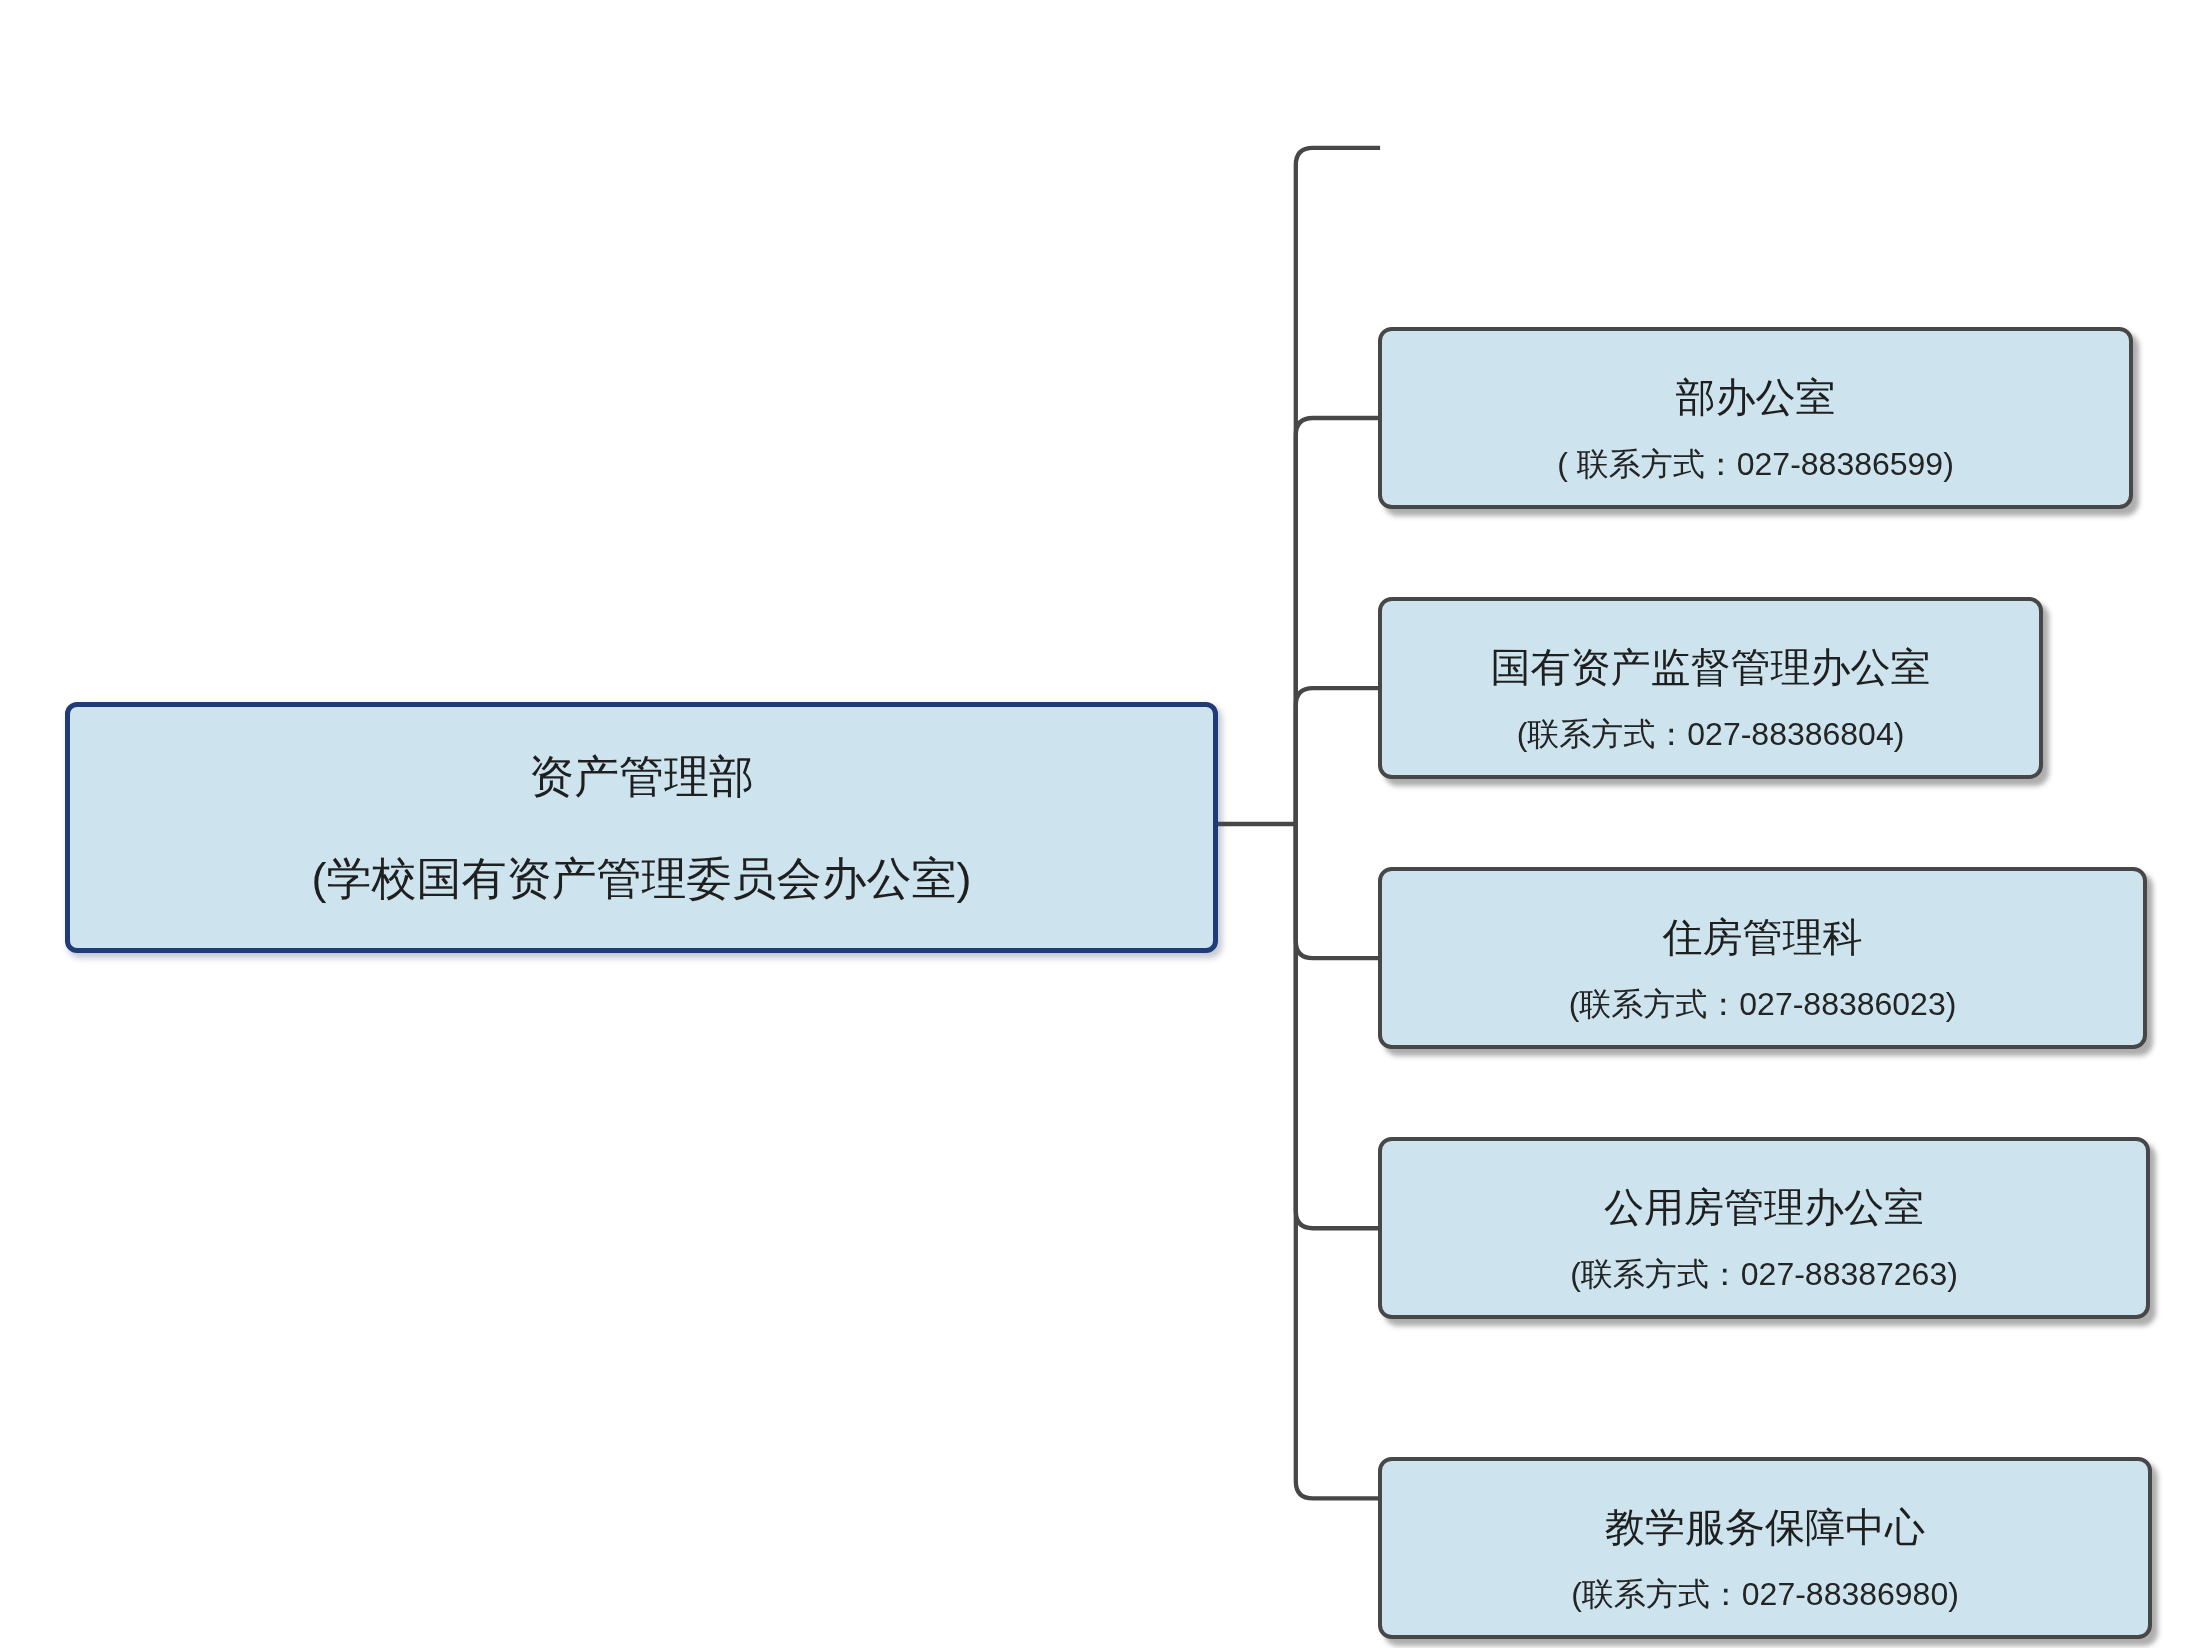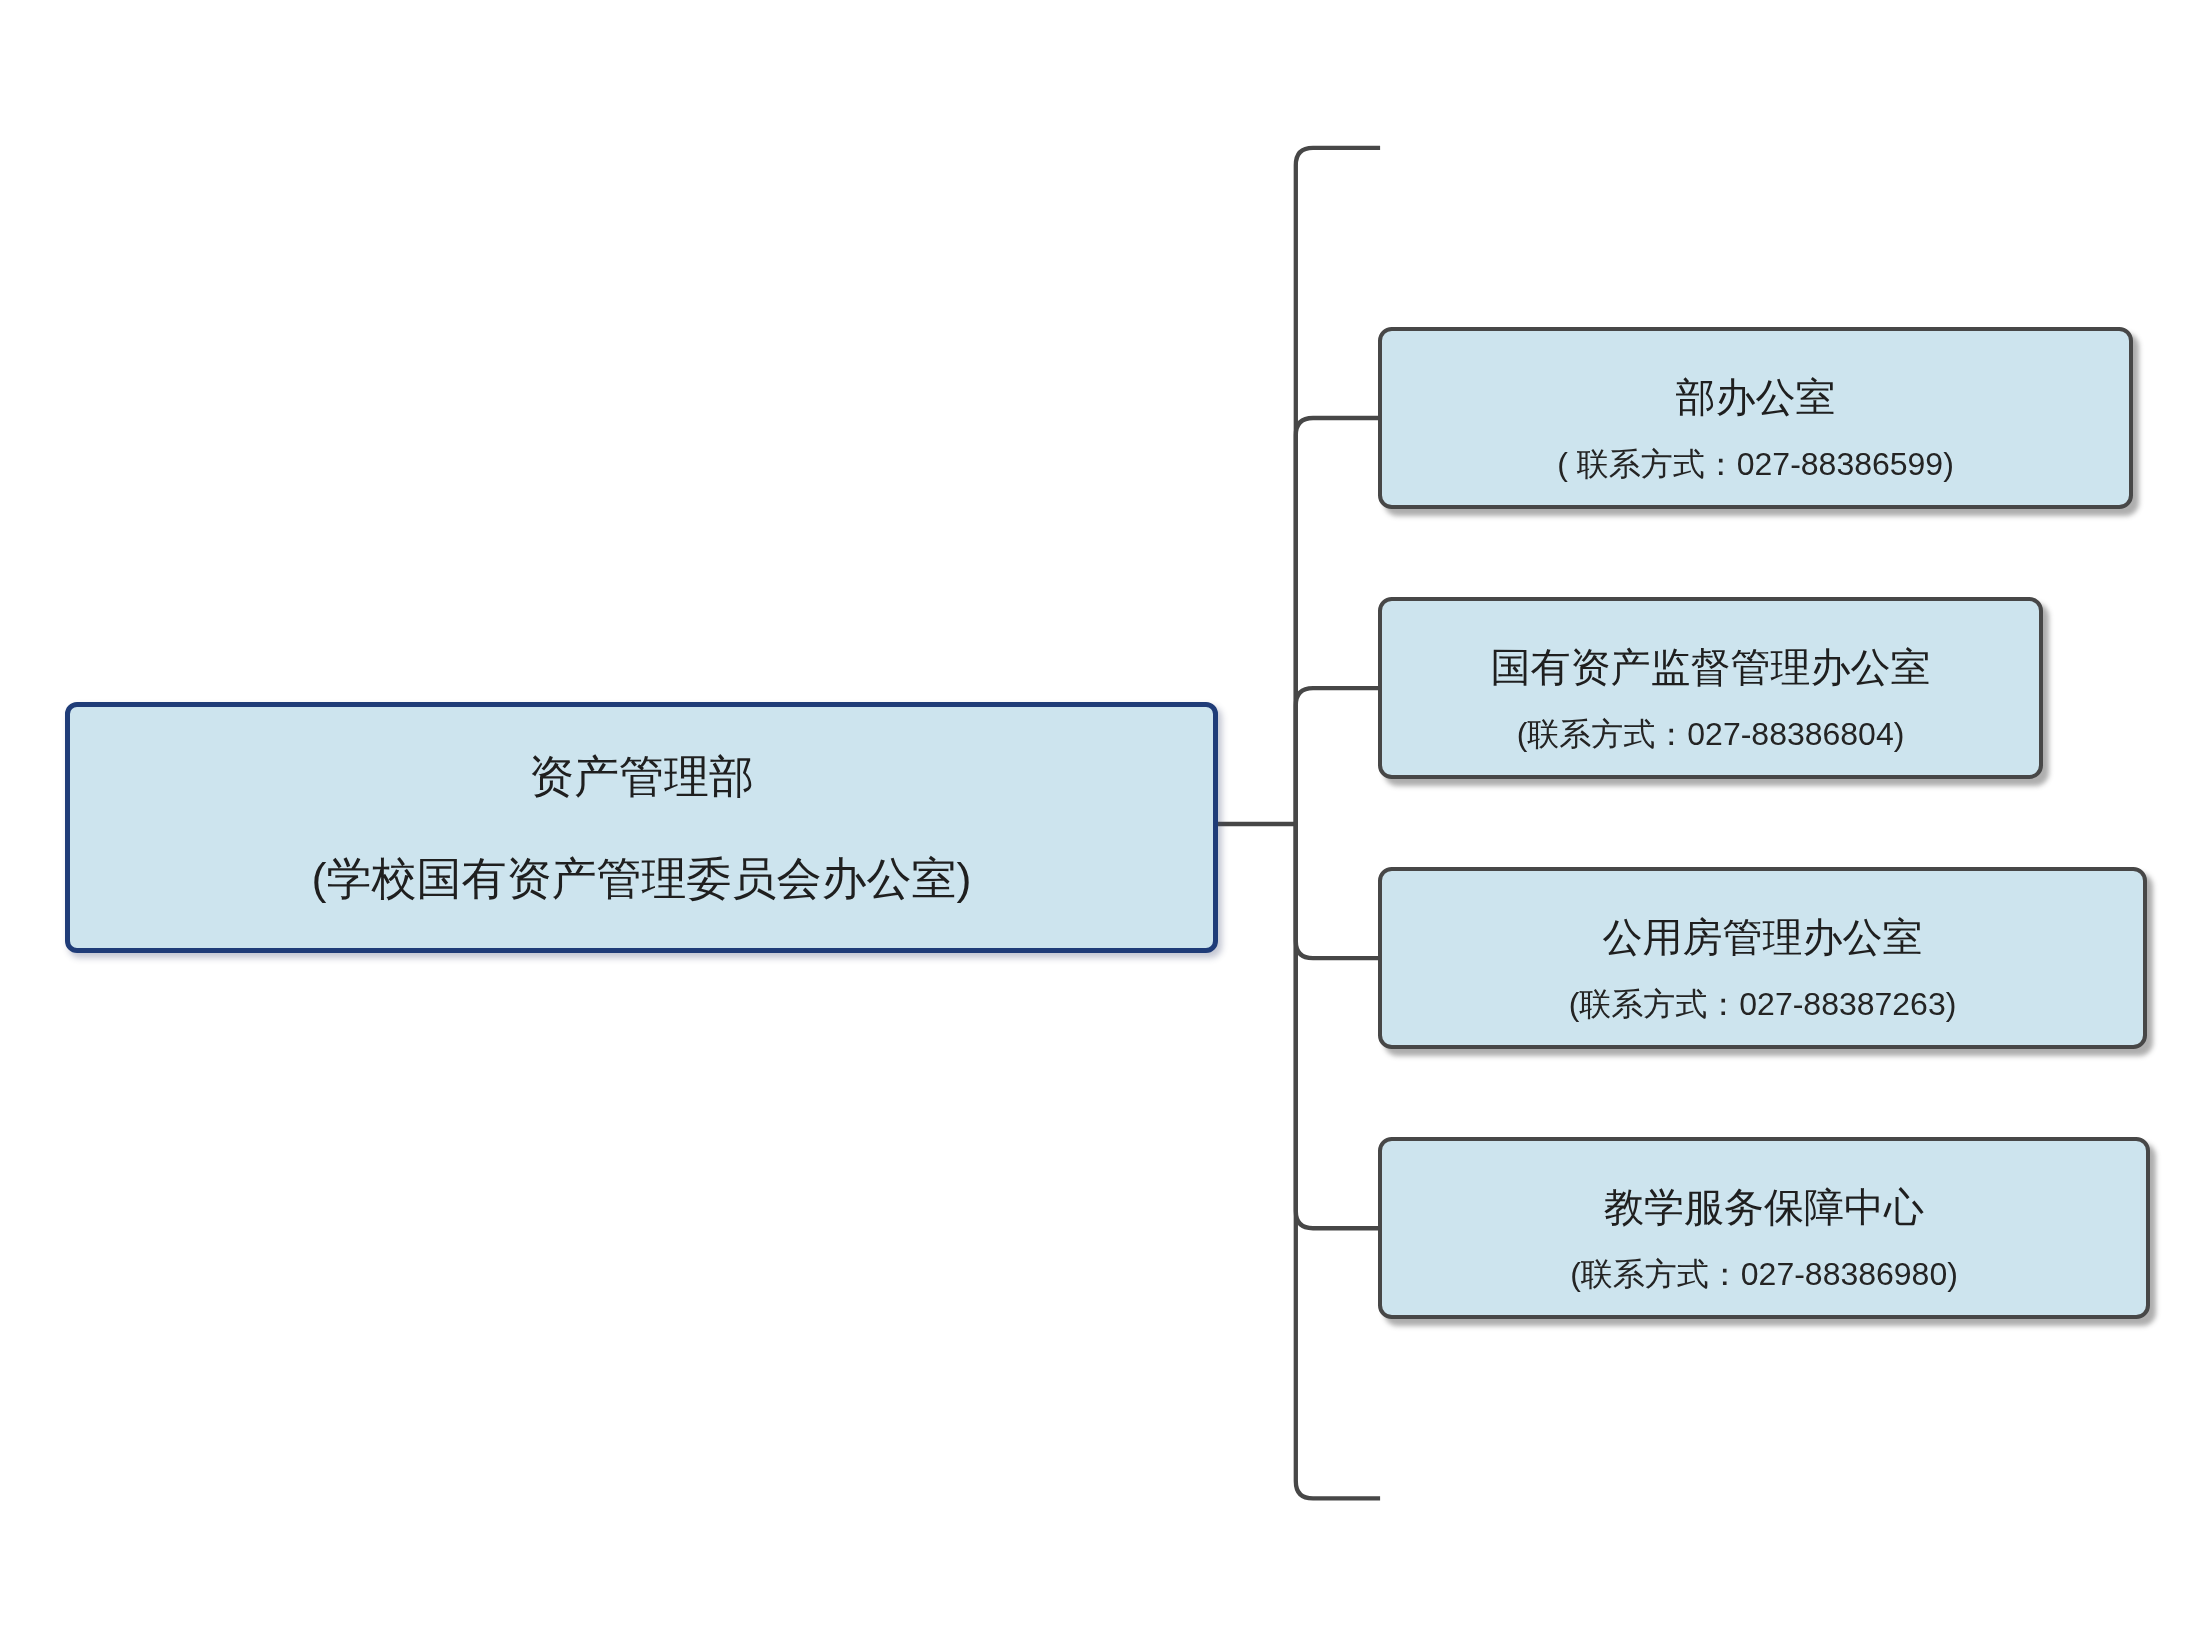--- a/index.html
+++ b/index.html
@@ -118,20 +118,24 @@
     <div class="node-title">部办公室</div>
     <div class="node-contact">( 联系方式：027-88386599)</div>
   </div>
 
   <div class="node child-node">
     <div class="node-title">国有资产监督管理办公室</div>
     <div class="node-contact">(联系方式：027-88386804)</div>
   </div>
 
 
+  <div class="node child-node">
+    <div class="node-title">住房管理科</div>
+    <div class="node-contact">(联系方式：027-88386023)</div>
+  </div>
 
   <div class="node child-node">
     <div class="node-title">公用房管理办公室</div>
     <div class="node-contact">(联系方式：027-88387263)</div>
   </div>
 
   <div class="node child-node">
     <div class="node-title">教学服务保障中心</div>
     <div class="node-contact">(联系方式：027-88386980)</div>
   </div>

